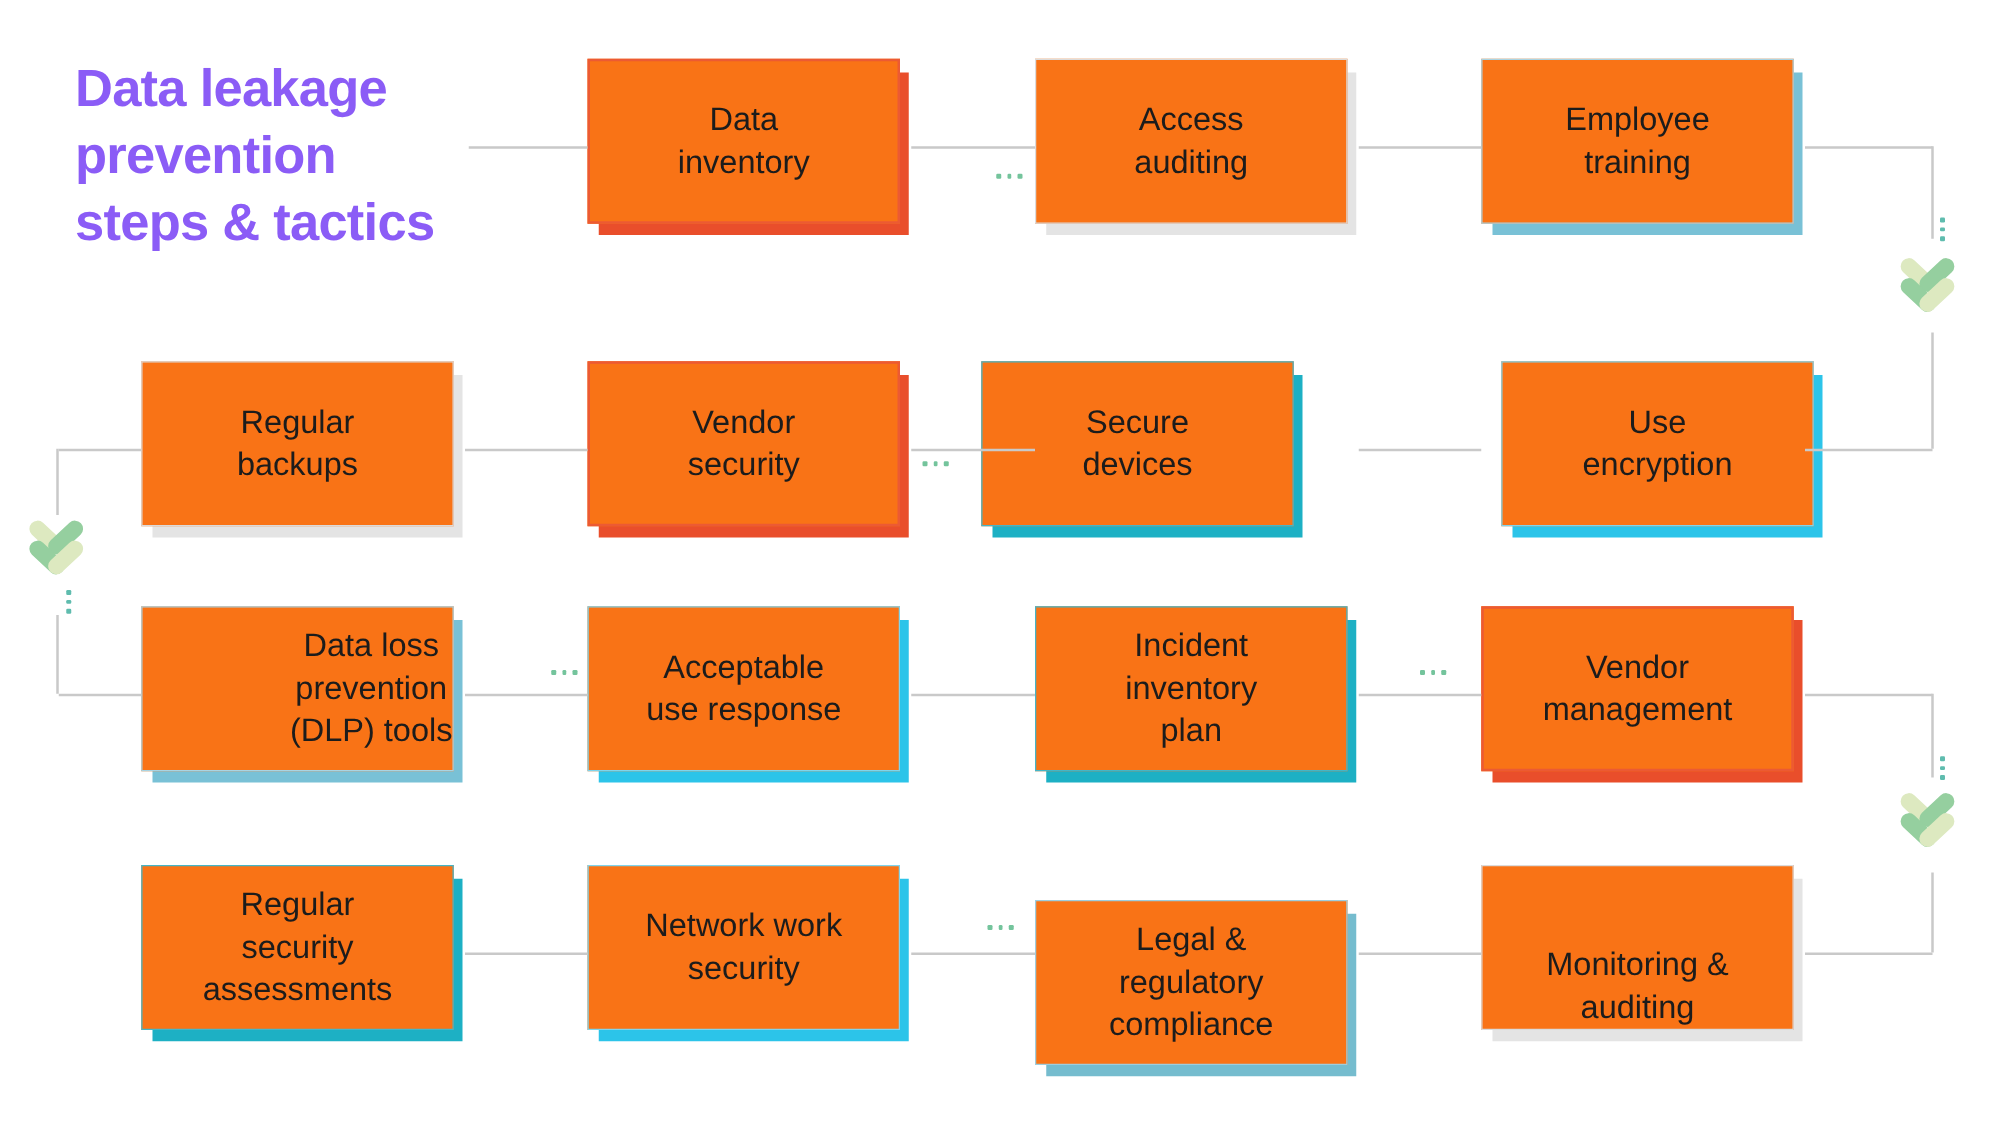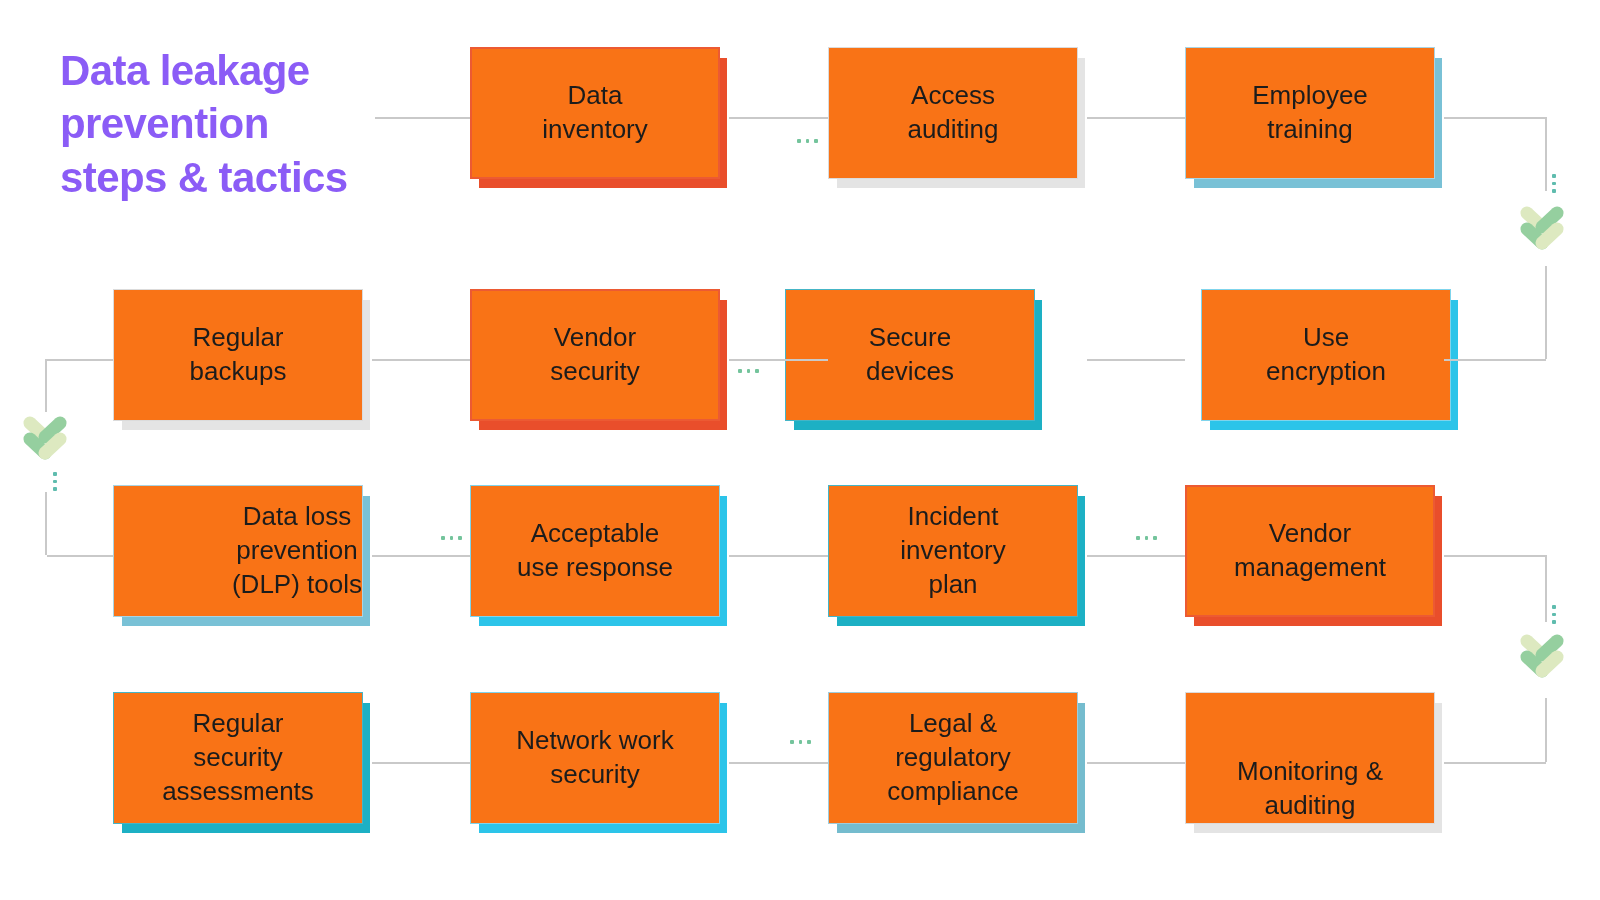--- a/index.html
+++ b/index.html
@@ -76,21 +76,21 @@
       </div>
       <div class="box" style="left: 113px; top: 692px; border: 1.5px solid rgb(69, 181, 198); box-shadow: rgb(29, 176, 196) 8px 10px 0px -1px;">
         <span class="box-label">Regular
 security
 assessments</span>
       </div>
       <div class="box" style="left: 470px; top: 692px; border: 1.5px solid rgb(127, 212, 236); box-shadow: rgb(44, 196, 233) 8px 10px 0px -1px;">
         <span class="box-label">Network work
 security</span>
       </div>
-      <div class="box" style="left: 828px; top: 692px; border: 1.5px solid rgb(158, 205, 221); box-shadow: rgb(117, 188, 206) 8px 10px 0px -1px;">
+      <div class="box" style="left: 828px; top: 720px; border: 1.5px solid rgb(158, 205, 221); box-shadow: rgb(117, 188, 206) 8px 10px 0px -1px;">
         <span class="box-label">Legal &amp;
 regulatory
 compliance</span>
       </div>
       <div class="box" style="left: 1185px; top: 692px; border: 1.5px solid rgb(219, 219, 219); box-shadow: rgb(228, 228, 228) 8px 10px 0px -1px; align-items: flex-end;">
         <span class="box-label">Monitoring &amp;
 auditing</span>
       </div>
       <div class="hline" style="left: 375px; top: 117px; width: 95px; background: rgb(201, 201, 201);"></div>
       <div class="hline" style="left: 729px; top: 117px; width: 99px; background: rgb(201, 201, 201);"></div>

